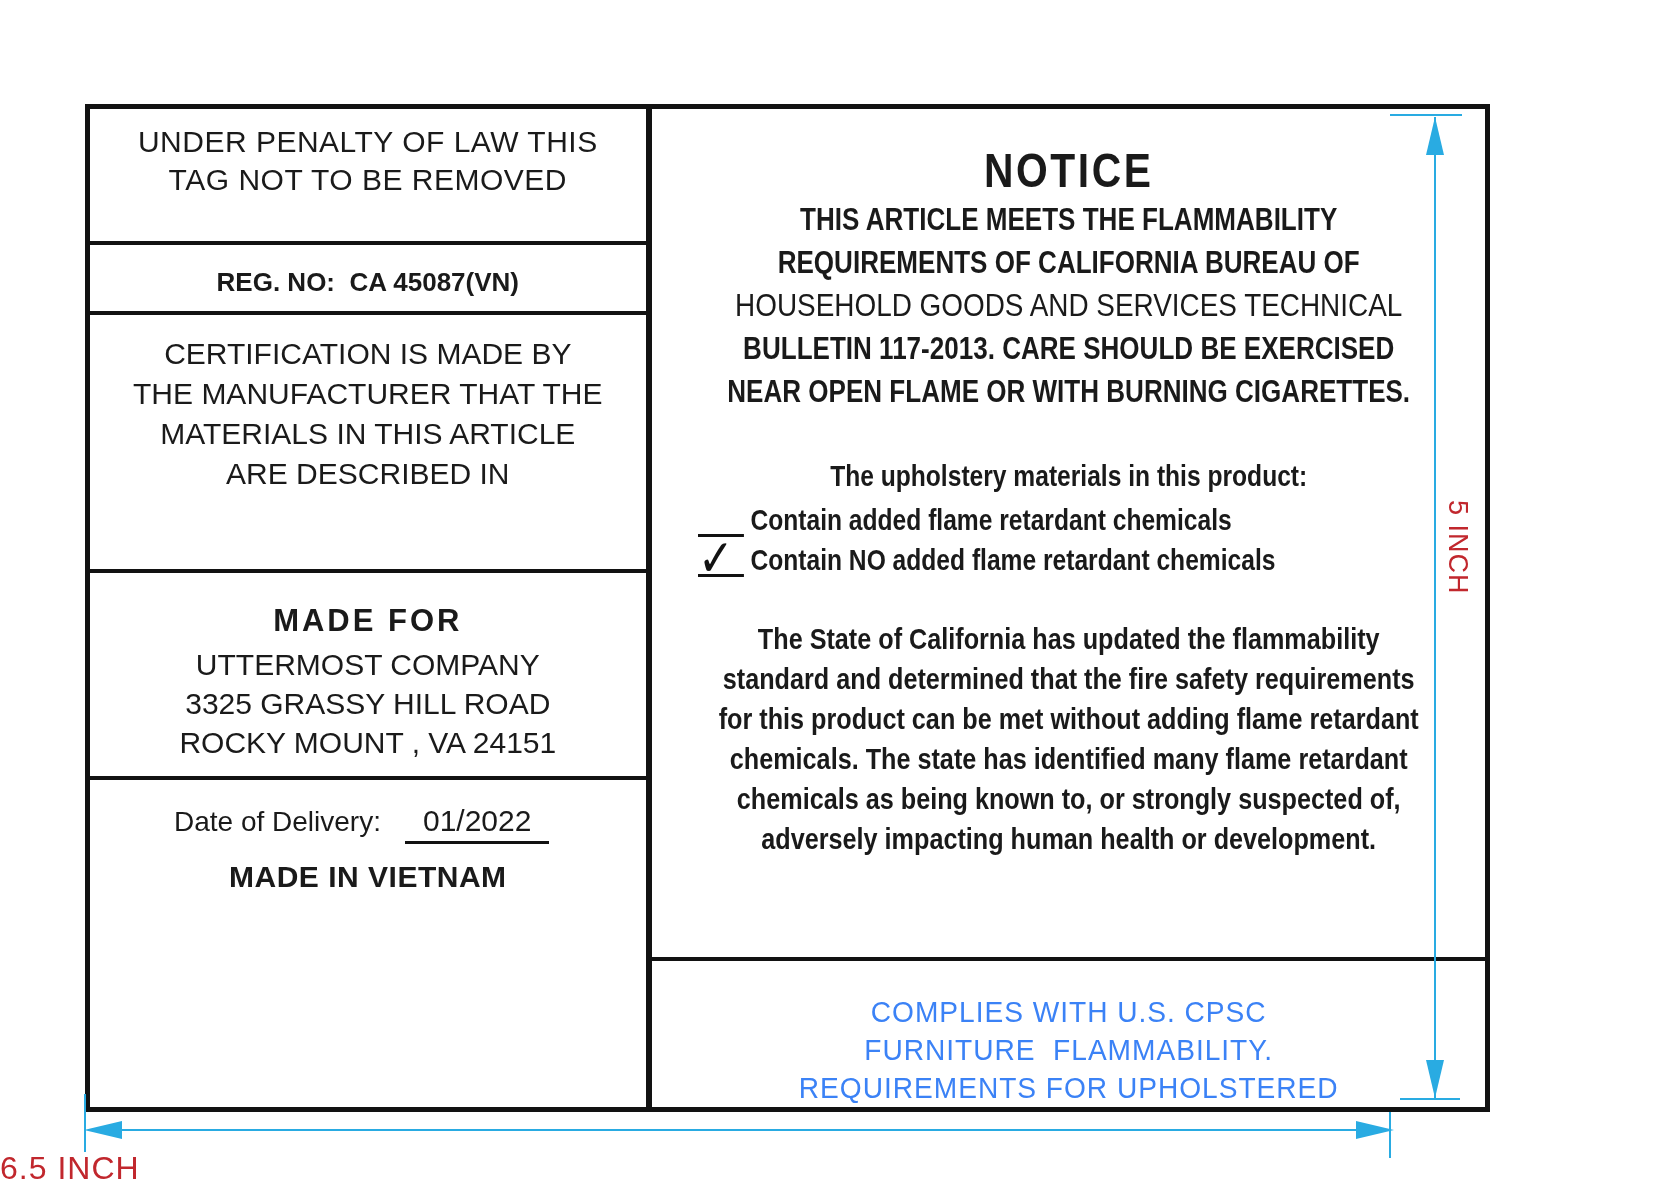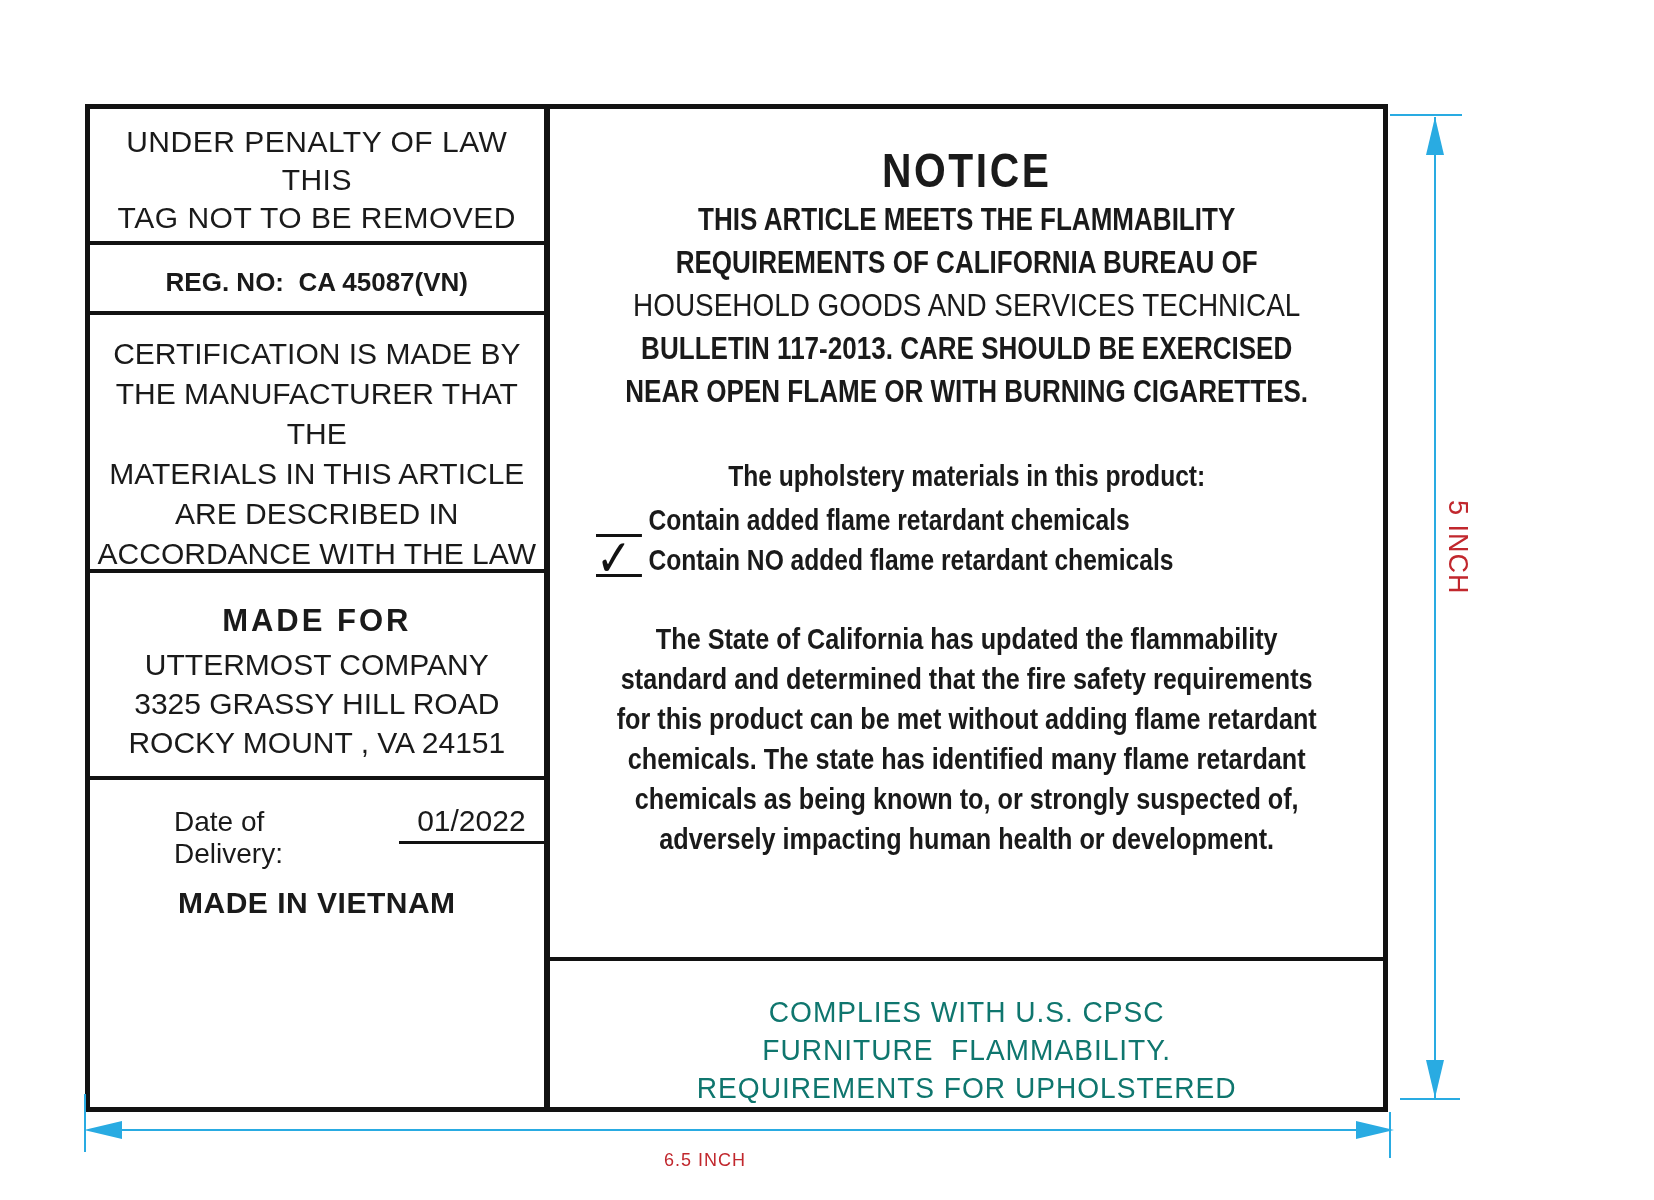--- a/index.html
+++ b/index.html
@@ -2,21 +2,21 @@
 <html><head>
 <meta charset="utf-8">
 <style>
   html,body{margin:0;padding:0;background:#ffffff;}
   body{width:1654px;height:1200px;position:relative;overflow:hidden;
        font-family:"Liberation Sans","DejaVu Sans",sans-serif;color:#1a1a1a;}
 
   .line{white-space:pre-wrap;}
 
   
-  .label-box{position:absolute;left:85px;top:104px;width:1303px;height:1008px;
+  .label-box{position:absolute;left:85px;top:104px;width:1405px;height:1008px;
              border:5px solid #121212;box-sizing:border-box;display:flex;background:#fff;}
   .col-left{width:615px;border-right:6px solid #121212;box-sizing:border-box;
             display:flex;flex-direction:column;}
   .col-right{flex:1;display:flex;flex-direction:column;box-sizing:border-box;}
 
   .sec{box-sizing:border-box;}
   .rule{border-bottom:4px solid #121212;}
 
   
   .sec-penalty{height:136px;padding-top:14px;text-align:center;
@@ -34,21 +34,21 @@
   .mf-line{font-size:30px;line-height:39px;}
   .mf-lines{margin-top:6px;}
   .sec-delivery{flex:1;}
   .dod-row{margin-top:24px;padding-left:84px;display:flex;align-items:baseline;font-size:28px;}
   .dod-value{margin-left:24px;border-bottom:3px solid #121212;padding:0 18px 3px 18px;font-size:30px;}
   .origin{margin-top:16px;text-align:center;font-weight:bold;font-size:30px;letter-spacing:.5px;}
 
   
   .r-main{height:861px;box-sizing:border-box;border-bottom:4px solid #121212;}
   .r-bottom{flex:1;padding-top:32px;text-align:center;font-size:29px;line-height:38px;
-            letter-spacing:1px;color:#0f766e;}
+            letter-spacing:1px;color:#3b82f6;}
   .r-bottom .line{transform:scaleX(.97);transform-origin:center;}
   .notice-title{margin-top:34px;text-align:center;font-weight:bold;font-size:48px;
                 letter-spacing:3px;transform:scaleX(.85);}
   .para1{}
   .cond{text-align:center;font-weight:bold;font-size:31px;line-height:43px;
         transform:scaleX(.84);transform-origin:center;white-space:pre;}
   .cond-light{font-weight:400;transform:scaleX(.9);}
   .uph-heading{margin-top:46px;text-align:center;font-weight:bold;font-size:30px;
                transform:scaleX(.82);white-space:pre;}
   .options{margin-top:4px;padding-left:46px;}
@@ -73,21 +73,21 @@
   .ah-up{left:1426px;top:117px;border-left:9px solid transparent;
          border-right:9px solid transparent;border-bottom:38px solid #29ABE2;}
   .ah-down{left:1426px;top:1060px;border-left:9px solid transparent;
            border-right:9px solid transparent;border-top:38px solid #29ABE2;}
   .ah-left{left:84px;top:1121px;border-top:9px solid transparent;
            border-bottom:9px solid transparent;border-right:38px solid #29ABE2;}
   .ah-right{left:1356px;top:1121px;border-top:9px solid transparent;
             border-bottom:9px solid transparent;border-left:38px solid #29ABE2;}
   .dim-label{position:absolute;color:#C1272D;font-size:27px;letter-spacing:1px;white-space:pre;}
   .v-label{left:1442px;top:500px;writing-mode:vertical-rl;text-orientation:mixed;}
-  .h-label{left:0px;top:1150px;width:1410px;text-align:center;font-size:18px;}
+  .h-label{left:0px;top:1150px;width:1410px;text-align:left;font-size:32px;}
 </style>
 </head>
 <body>
 
 <div class="label-box">
 
   <div class="col-left">
 
     <div class="sec sec-penalty rule">
       <div class="line">UNDER PENALTY OF LAW THIS</div>
@@ -97,21 +97,20 @@
 
     <div class="sec sec-reg rule">
       <div class="line">REG. NO:  CA 45087(VN)</div>
     </div>
 
     <div class="sec sec-cert rule">
       <div class="line">CERTIFICATION IS MADE BY</div>
       <div class="line">THE MANUFACTURER THAT THE</div>
       <div class="line">MATERIALS IN THIS ARTICLE</div>
       <div class="line">ARE DESCRIBED IN</div>
-      <div class="line">ACCORDANCE WITH THE LAW</div>
     </div>
 
     <div class="sec sec-madefor rule">
       <div class="mf-title line">MADE FOR</div>
       <div class="mf-lines">
         <div class="mf-line line">UTTERMOST COMPANY</div>
         <div class="mf-line line">3325 GRASSY HILL ROAD</div>
         <div class="mf-line line">ROCKY MOUNT , VA 24151</div>
       </div>
     </div>

